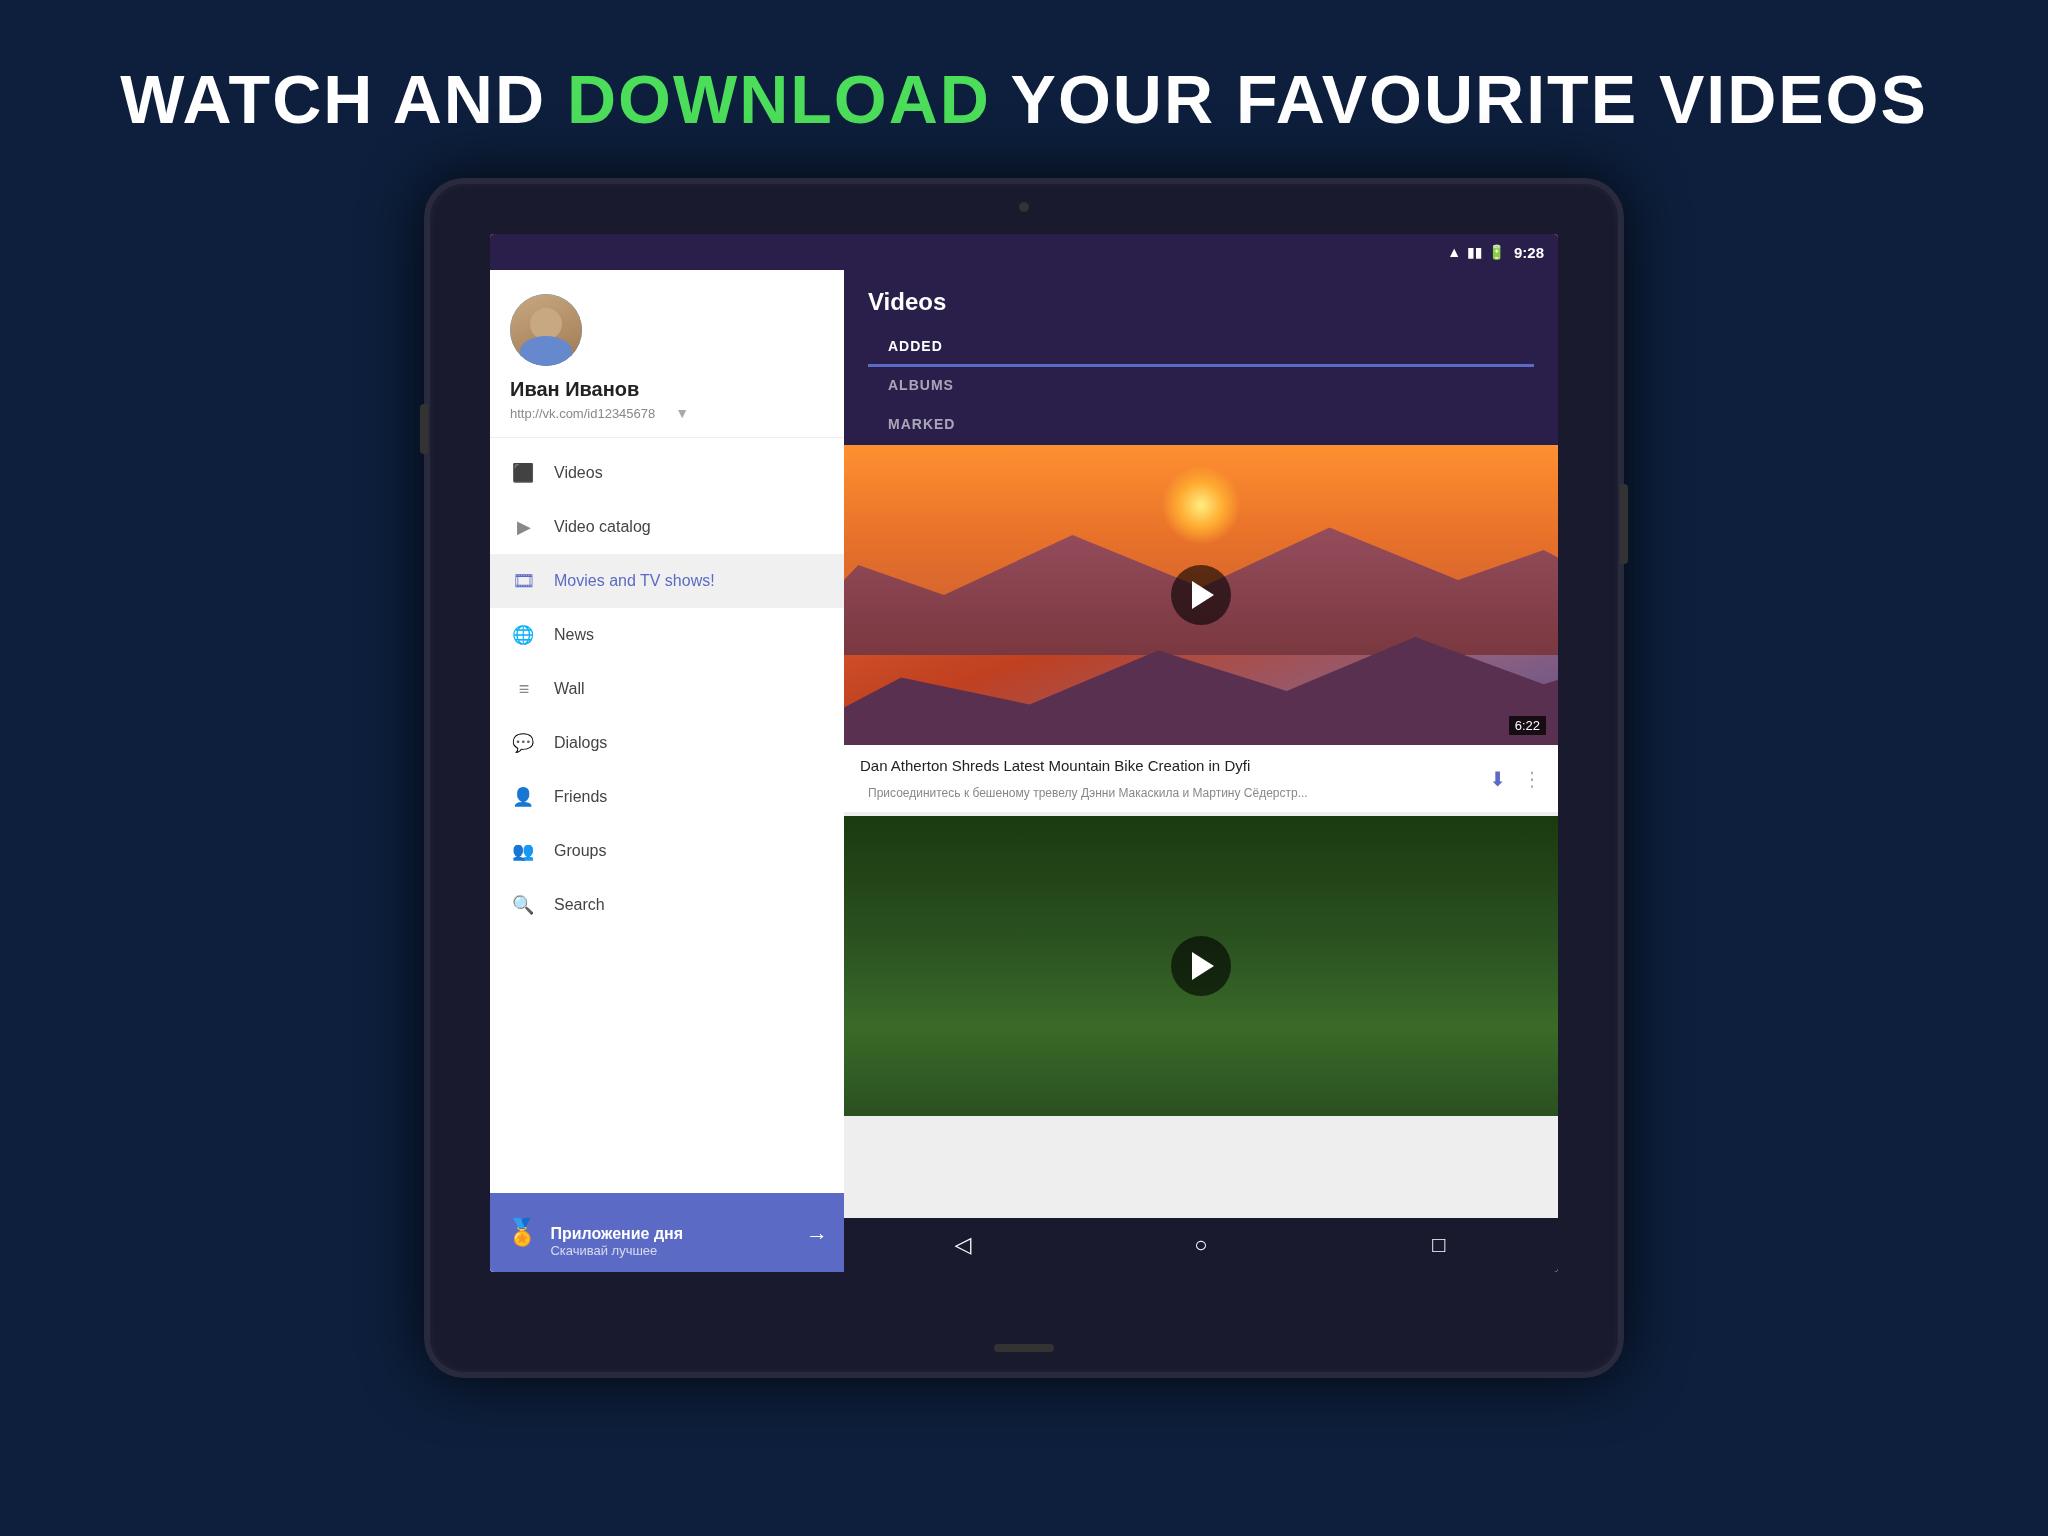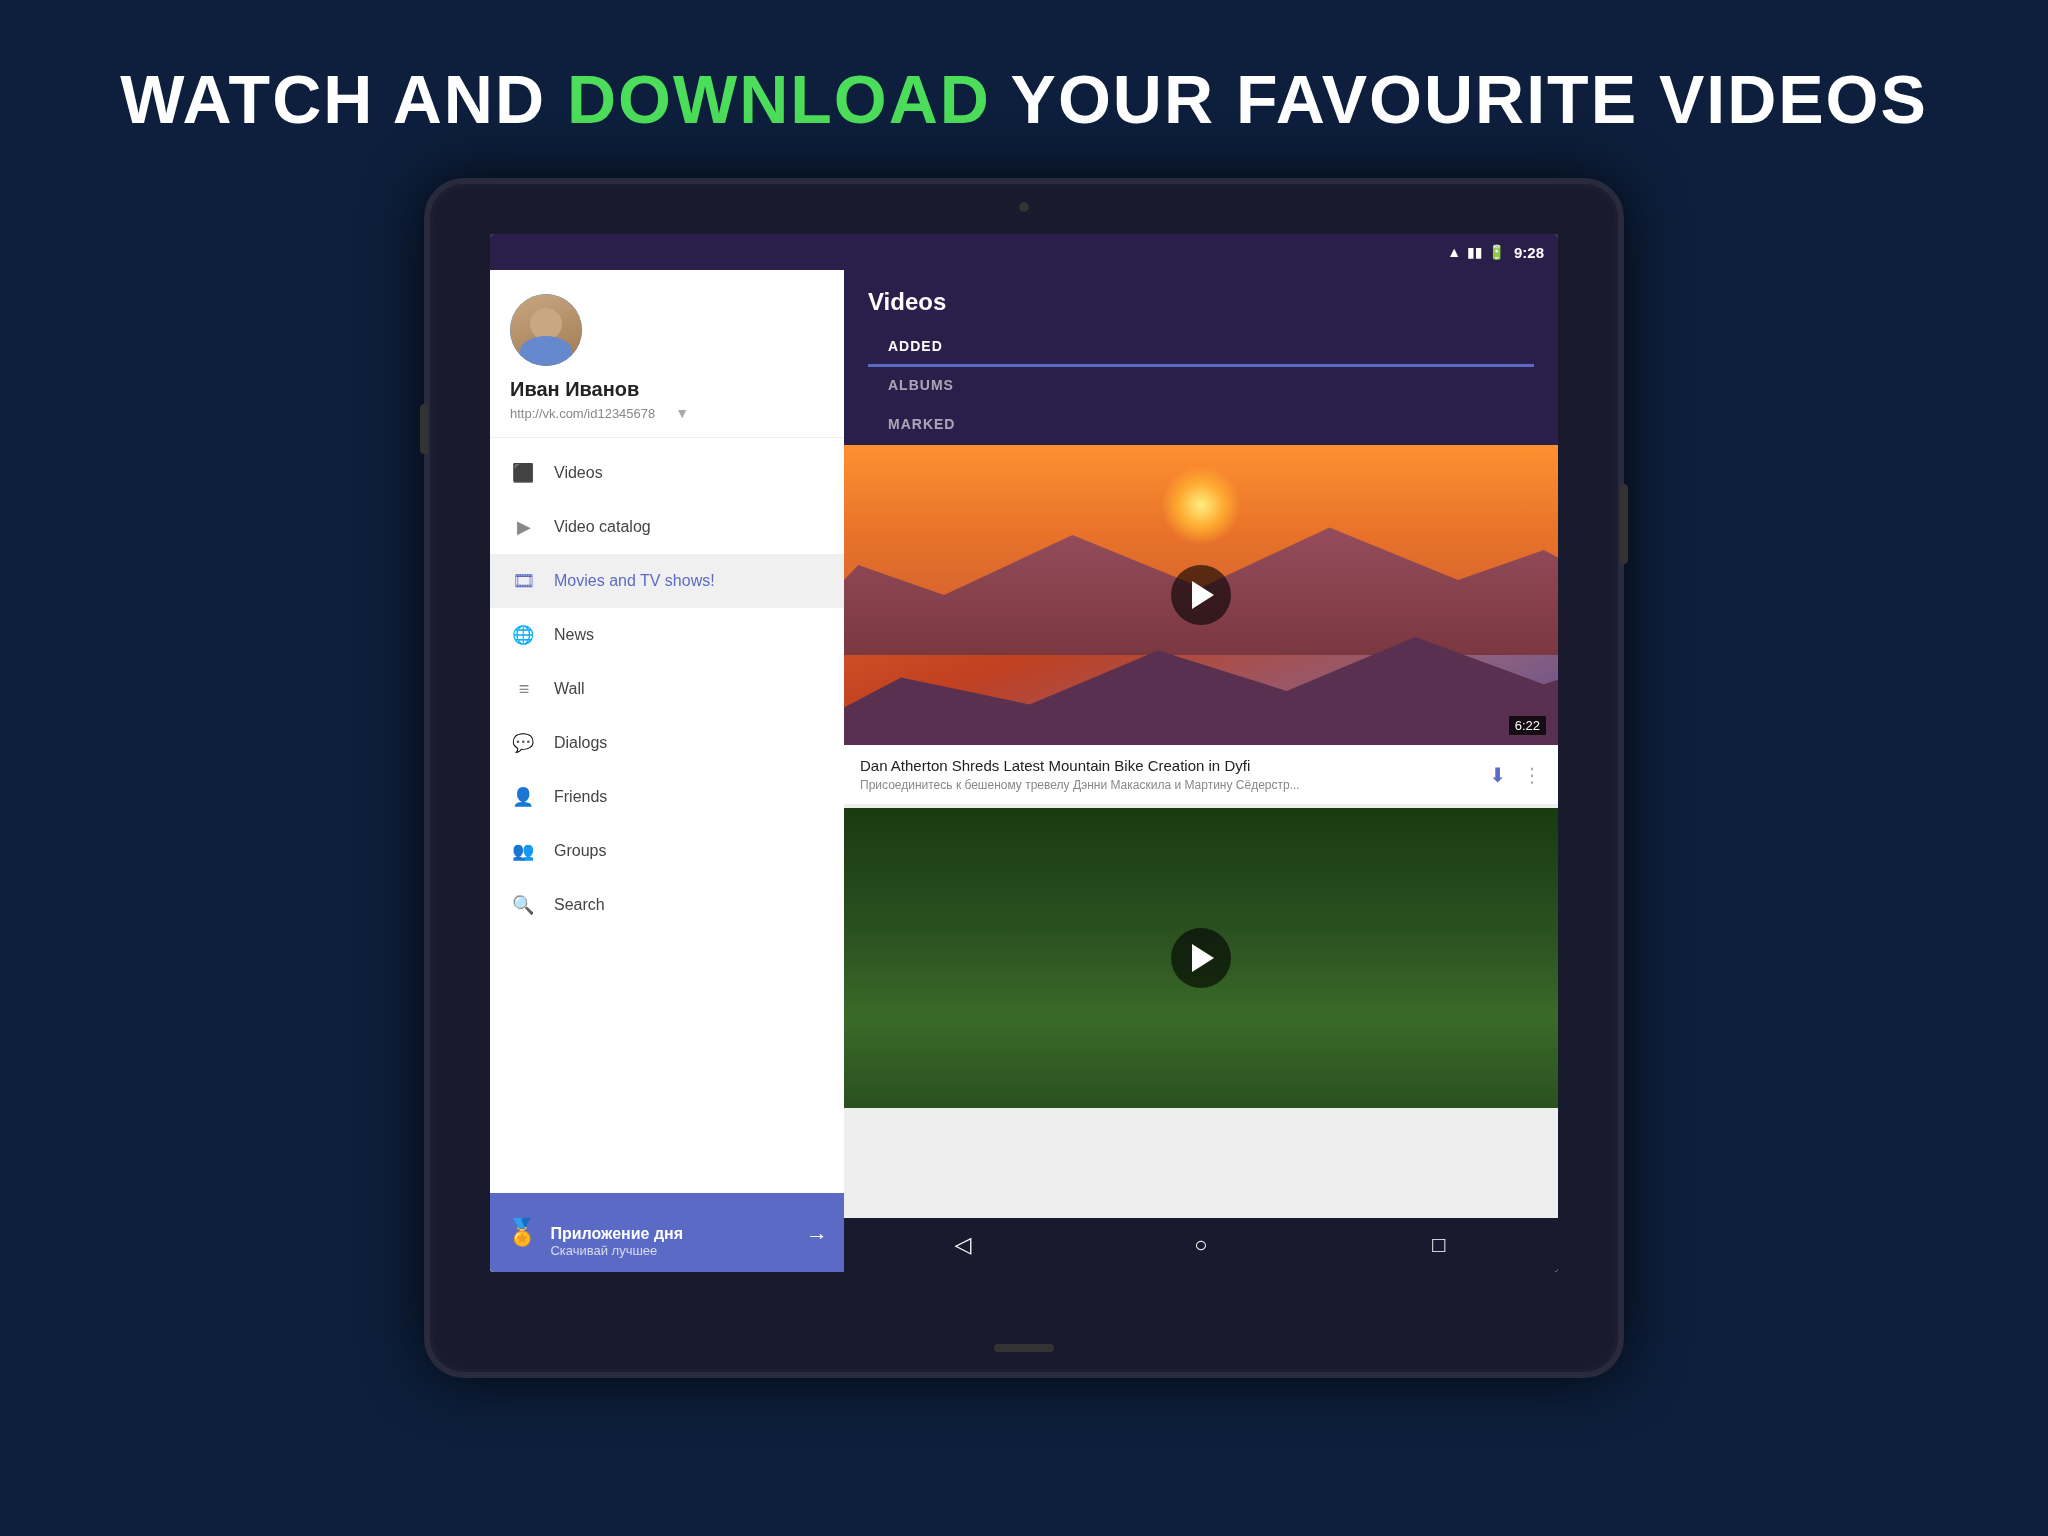--- a/index.html
+++ b/index.html
@@ -400,25 +400,26 @@
       align-items: center;
       gap: 12px;
     }
     .video-title {
       flex: 1;
     }
     .video-title-text {
       font-size: 15px;
       color: #222;
       font-weight: 500;
-      margin-bottom: 4px;
+      margin-bottom: 12px;
     }
     .video-subtitle {
       font-size: 12px;
       color: #888;
+      margin-left: 8px;
     }
     .video-actions {
       display: flex;
       gap: 16px;
       align-items: center;
     }
     .action-icon {
       color: #5b6ac4;
       font-size: 20px;
       cursor: pointer;

